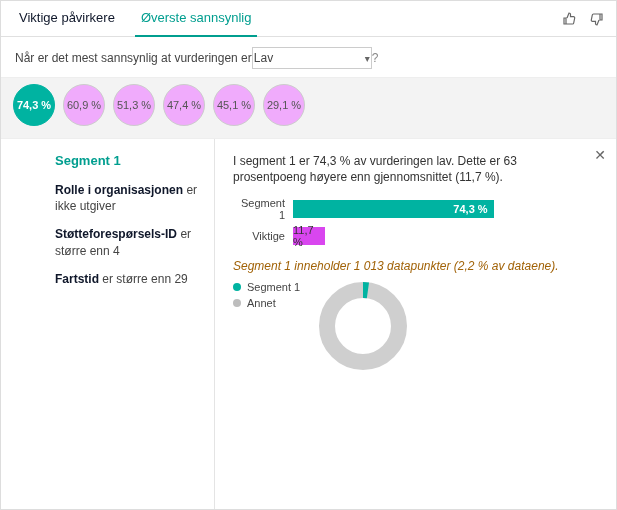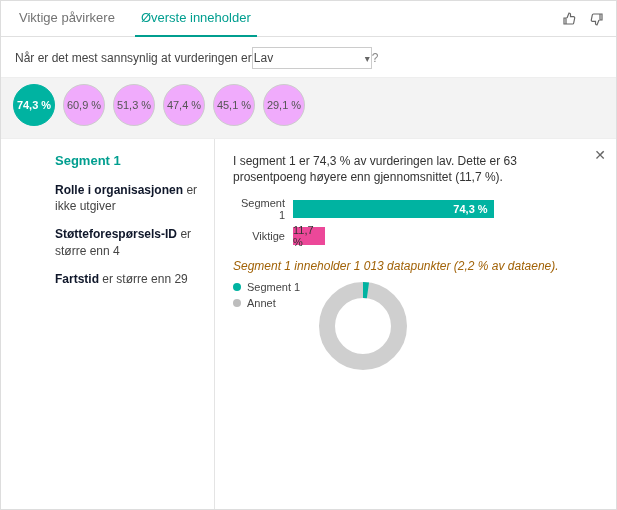--- a/index.html
+++ b/index.html
@@ -18,21 +18,21 @@
     align-items: center;
     padding: 0 12px;
     border-bottom: 1px solid #e0e0e0;
     height: 36px;
   }
   .tab {
     padding: 0 6px;
     height: 36px;
     line-height: 34px;
     font-size: 13px;
-    color: #737373;
+    color: #0f172a;
     margin-right: 14px;
     cursor: pointer;
   }
   .tab.active {
     color: #009e8f;
     border-bottom: 2px solid #009e8f;
     line-height: 34px;
   }
   .feedback {
     margin-left: auto;
@@ -154,35 +154,35 @@
     height: 100%;
     background: #00b3a1;
     color: #fff;
     display: flex;
     align-items: center;
     justify-content: flex-end;
     padding-right: 6px;
     font-size: 11px;
     font-weight: 600;
   }
-  .barfill.grey { background: #ec4899; color: #333; font-weight: 400; }
+  .barfill.grey { background: #d946ef; color: #333; font-weight: 400; }
   .subnote { margin: 10px 0 8px; color: #a16207; font-style: italic; }
   .donutrow { display: flex; align-items: flex-start; gap: 18px; margin-top: 6px; }
   .legend { font-size: 11px; color: #444; }
   .legend div { display: flex; align-items: center; gap: 6px; margin-bottom: 4px; }
   .swatch { width: 8px; height: 8px; border-radius: 50%; display: inline-block; }
   .swteal { background: #00b3a1; }
   .swgrey { background: #bdbdbd; }
 </style>
 </head>
 <body>
 
 <div class="tabs">
   <div class="tab">Viktige påvirkere</div>
-  <div class="tab active">Øverste inneholder</div>
+  <div class="tab active">Øverste sannsynlig</div>
   <div class="feedback">
     <span>
       <svg width="16" height="16" viewBox="0 0 16 16" fill="none" stroke="#666" stroke-width="1.2">
           <path d="M2 7h2v6H2zM4 13h6.5c.6 0 1.1-.4 1.2-1l1-5c.1-.7-.4-1.3-1.1-1.3H8.5V3.5c0-.8-.7-1.5-1.5-1.5L5 7"></path>
         </svg>
     </span>
     <span>
       <svg width="16" height="16" viewBox="0 0 16 16" fill="none" stroke="#666" stroke-width="1.2">
           <path d="M14 9h-2V3h2zM12 3H5.5c-.6 0-1.1.4-1.2 1l-1 5c-.1.7.4 1.3 1.1 1.3H7.5v2.2c0 .8.7 1.5 1.5 1.5L11 9"></path>
         </svg>

